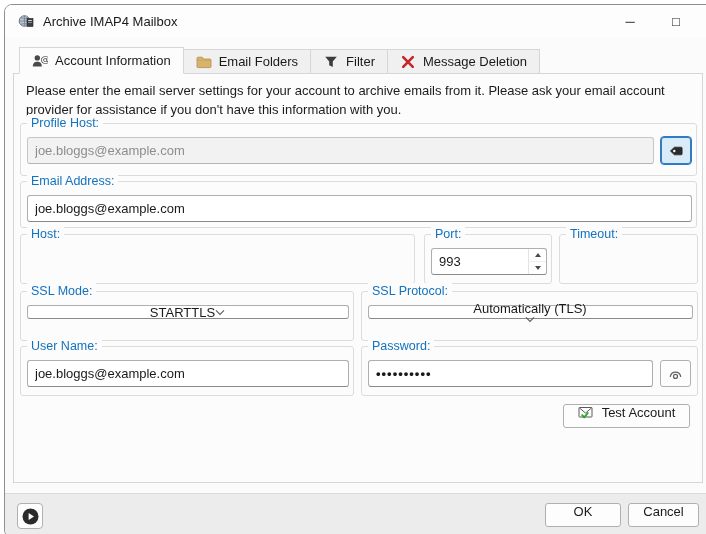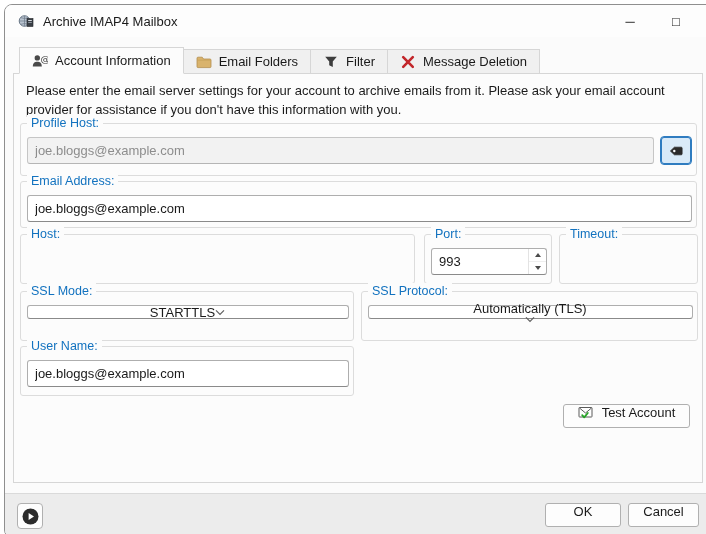--- a/index.html
+++ b/index.html
@@ -196,20 +196,32 @@
             </svg>
         </span>
       </div>
     </div>
 
     <div class="group" style="left:6px; top:272px; width:334px; height:50px;">
       <span class="glabel">User Name:</span>
       <input class="field" style="left: 6px; top: 13px; width: 322px;" value="joe.bloggs@example.com">
     </div>
 
+    <div class="group" style="left:347px; top:272px; width:337px; height:50px;">
+      <span class="glabel">Password:</span>
+      <input class="field" style="left: 6px; top: 13px; width: 285px; letter-spacing: 1px; font-weight: bold;" value="••••••••••">
+      <div class="iconbtn" style="left:298px; top:13px; width:31px; height:27px;">
+        <span style="display:inline-flex;">
+          <svg width="17" height="15" viewBox="0 0 18 15">
+            <path d="M3.5 10.5 A5.6 5.6 0 0 1 14.5 10.5" fill="none" stroke="#5f5f5f" stroke-width="1.3" stroke-linecap="round"></path>
+            <circle cx="9" cy="10.6" r="2.1" fill="none" stroke="#5f5f5f" stroke-width="1.3"></circle>
+          </svg>
+        </span>
+      </div>
+    </div>
 
     <div class="btn" style="left:549px; top:330px; width:127px; height:24px;">
       <span style="display:inline-flex;">
         <svg width="16" height="15" viewBox="0 0 16 15">
           <rect x="1" y="2.5" width="13" height="9.5" rx="0.6" fill="#ffffff" stroke="#5a5a5a" stroke-width="1"></rect>
           <path d="M1.5 3 L7.5 8 L13.5 3" fill="none" stroke="#5a5a5a" stroke-width="1"></path>
           <path d="M4.2 10.2 l2 2.2 l3.6 -4.4" fill="none" stroke="#27A327" stroke-width="1.8" stroke-linecap="round" stroke-linejoin="round"></path>
         </svg>
       </span>
       <span>Test Account</span>

